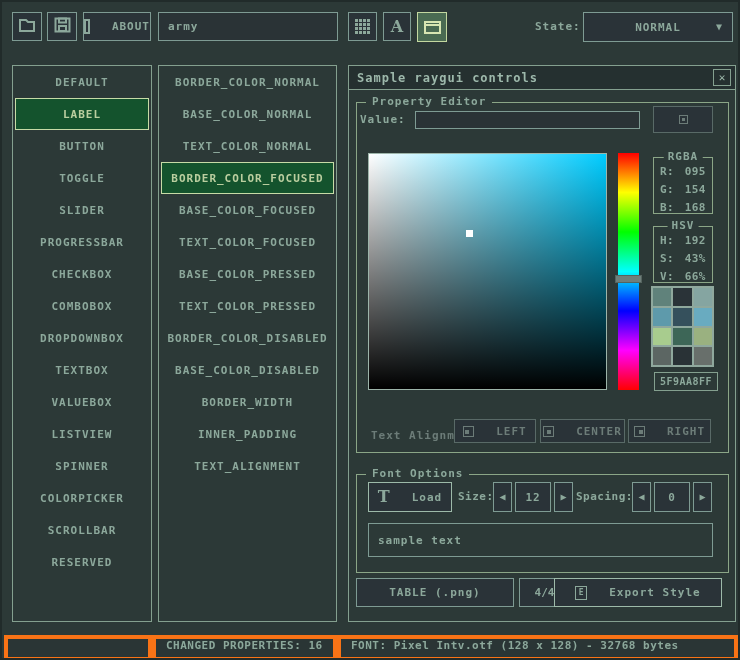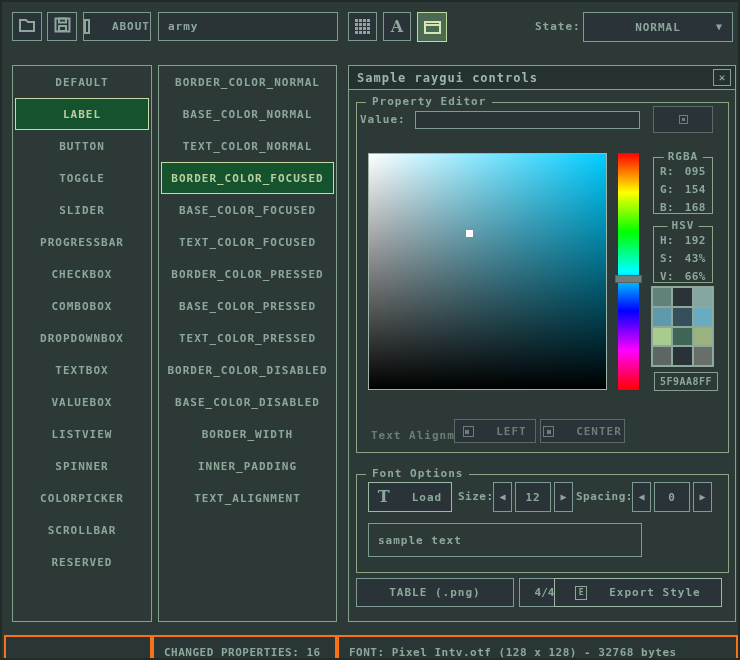--- a/index.html
+++ b/index.html
@@ -80,22 +80,22 @@
   .i-align { width:11px; height:11px; border:1px solid currentColor; position:relative; }
   .i-align::after { content:""; position:absolute; top:3px; width:4px; height:4px; background:currentColor; }
   .i-align.left::after { left:1px; } .i-align.center::after { left:3px; } .i-align.right::after { right:1px; }
   .i-apply { width:9px; height:9px; border:1px solid currentColor; position:relative; }
   .i-apply::after { content:""; position:absolute; left:2px; top:2px; width:3px; height:3px; background:currentColor; }
   .i-export { width:12px; height:14px; border:1px solid currentColor; position:relative;
     display:flex; align-items:center; justify-content:center; font-size:8px; letter-spacing:0; }
   .arrow { font-size:10px; letter-spacing:0; line-height:1; }
   .muted-label { color:#6c7c78; }
   .statusbar-seg {
-    position:absolute; top:633px; height:26px; border:2px solid #f97316; background:#2a3535;
-    display:flex; align-items:flex-end; padding-left:10px; letter-spacing:0.5px;
+    position:absolute; top:633px; height:26px; border:4px solid #f97316; background:#2a3535;
+    display:flex; align-items:flex-start; padding-left:10px; letter-spacing:0.5px;
   }
   input.plain {
     background:transparent; border:none; outline:none; width:100%; height:100%;
     font-family:"DejaVu Sans Mono", monospace; font-weight:bold; font-size:11px;
     color:#8ca89b; letter-spacing:1px; padding-left:9px;
   }
 </style>
 </head>
 <body>
 
@@ -173,21 +173,20 @@
   <div class="list-item">RESERVED</div>
 </div>
 
 <div class="panel" style="left:156px;top:63px;width:179px;height:557px;">
   <div class="list-item">BORDER_COLOR_NORMAL</div>
   <div class="list-item">BASE_COLOR_NORMAL</div>
   <div class="list-item">TEXT_COLOR_NORMAL</div>
   <div class="list-item selected">BORDER_COLOR_FOCUSED</div>
   <div class="list-item">BASE_COLOR_FOCUSED</div>
   <div class="list-item">TEXT_COLOR_FOCUSED</div>
-  <div class="list-item">BORDER_COLOR_PRESSED</div>
   <div class="list-item">BASE_COLOR_PRESSED</div>
   <div class="list-item">TEXT_COLOR_PRESSED</div>
   <div class="list-item">BORDER_COLOR_DISABLED</div>
   <div class="list-item">BASE_COLOR_DISABLED</div>
   <div class="list-item">BORDER_WIDTH</div>
   <div class="list-item">INNER_PADDING</div>
   <div class="list-item">TEXT_ALIGNMENT</div>
 </div>
 
 <div class="window" style="left:346px;top:63px;width:388px;height:557px;">
@@ -270,20 +269,24 @@
 
   <div class="abs muted-label" style="left:22px;top:358px;width:83px;overflow:hidden;white-space:nowrap;line-height:24px;">Text Alignme</div>
   <div class="btn disabled" style="left:105px;top:353px;width:82px;height:24px;">
     <span class="i-align left"></span>
     <span>LEFT</span>
   </div>
   <div class="btn disabled" style="left:191px;top:353px;width:85px;height:24px;">
     <span class="i-align center"></span>
     <span>CENTER</span>
   </div>
+  <div class="btn disabled" style="left:279px;top:353px;width:83px;height:24px;">
+    <span class="i-align right"></span>
+    <span>RIGHT</span>
+  </div>
 
   <div class="group" style="left:7px;top:408px;width:373px;height:99px;">
     <span class="legend">Font Options</span>
   </div>
 
   <div class="btn bright" style="left:19px;top:416px;width:84px;height:30px;">
     <span class="i-serif">T</span>
     <span>Load</span>
   </div>
   <div class="abs" style="left:109px;top:424px;letter-spacing:0.5px;">Size:</div>
@@ -299,21 +302,21 @@
   <div class="abs" style="left:227px;top:424px;letter-spacing:0.5px;">Spacing:</div>
   <div class="btn" style="left:283px;top:416px;width:19px;height:30px;">
     <span class="arrow">◀</span>
   </div>
   <div class="btn" style="left:305px;top:416px;width:36px;height:30px;">
     <span>0</span>
   </div>
   <div class="btn" style="left:344px;top:416px;width:19px;height:30px;">
     <span class="arrow">▶</span>
   </div>
-  <div class="textbox" style="left:19px;top:457px;width:274px;height:34px;background:transparent;">
+  <div class="textbox" style="left:19px;top:457px;width:345px;height:34px;background:transparent;">
     <span>sample text</span>
   </div>
 
   <div class="btn" style="left:7px;top:512px;width:158px;height:29px;">
     <span>TABLE (.png)</span>
   </div>
   <div class="btn" style="left:170px;top:512px;width:51px;height:29px;letter-spacing:0;">
     <span>4/4</span>
   </div>
   <div class="btn bright" style="left:205px;top:512px;width:168px;height:29px;">

